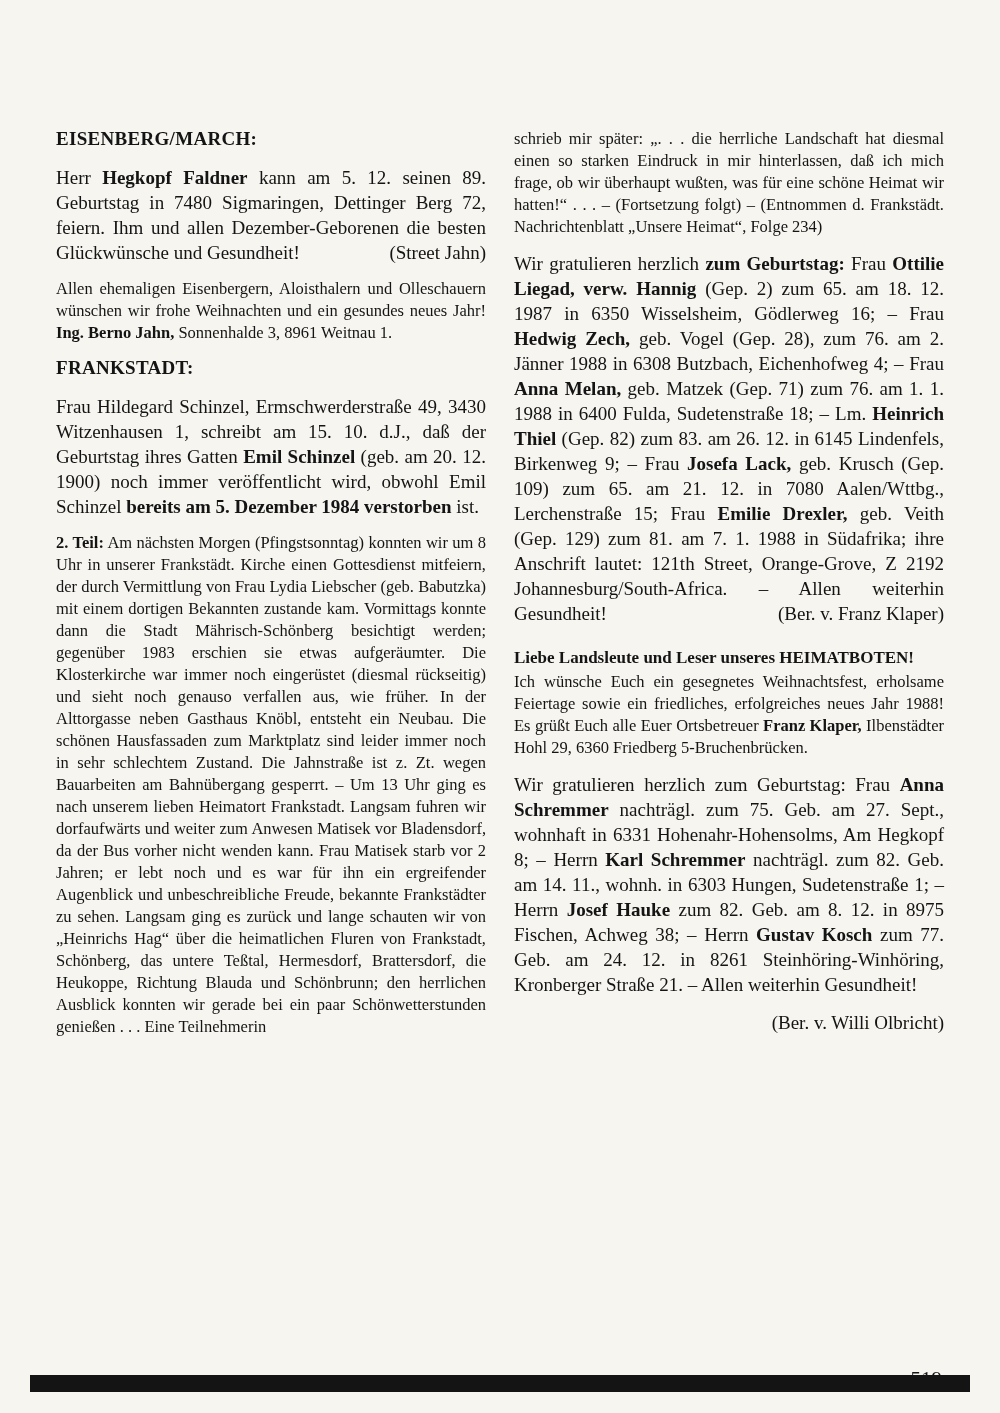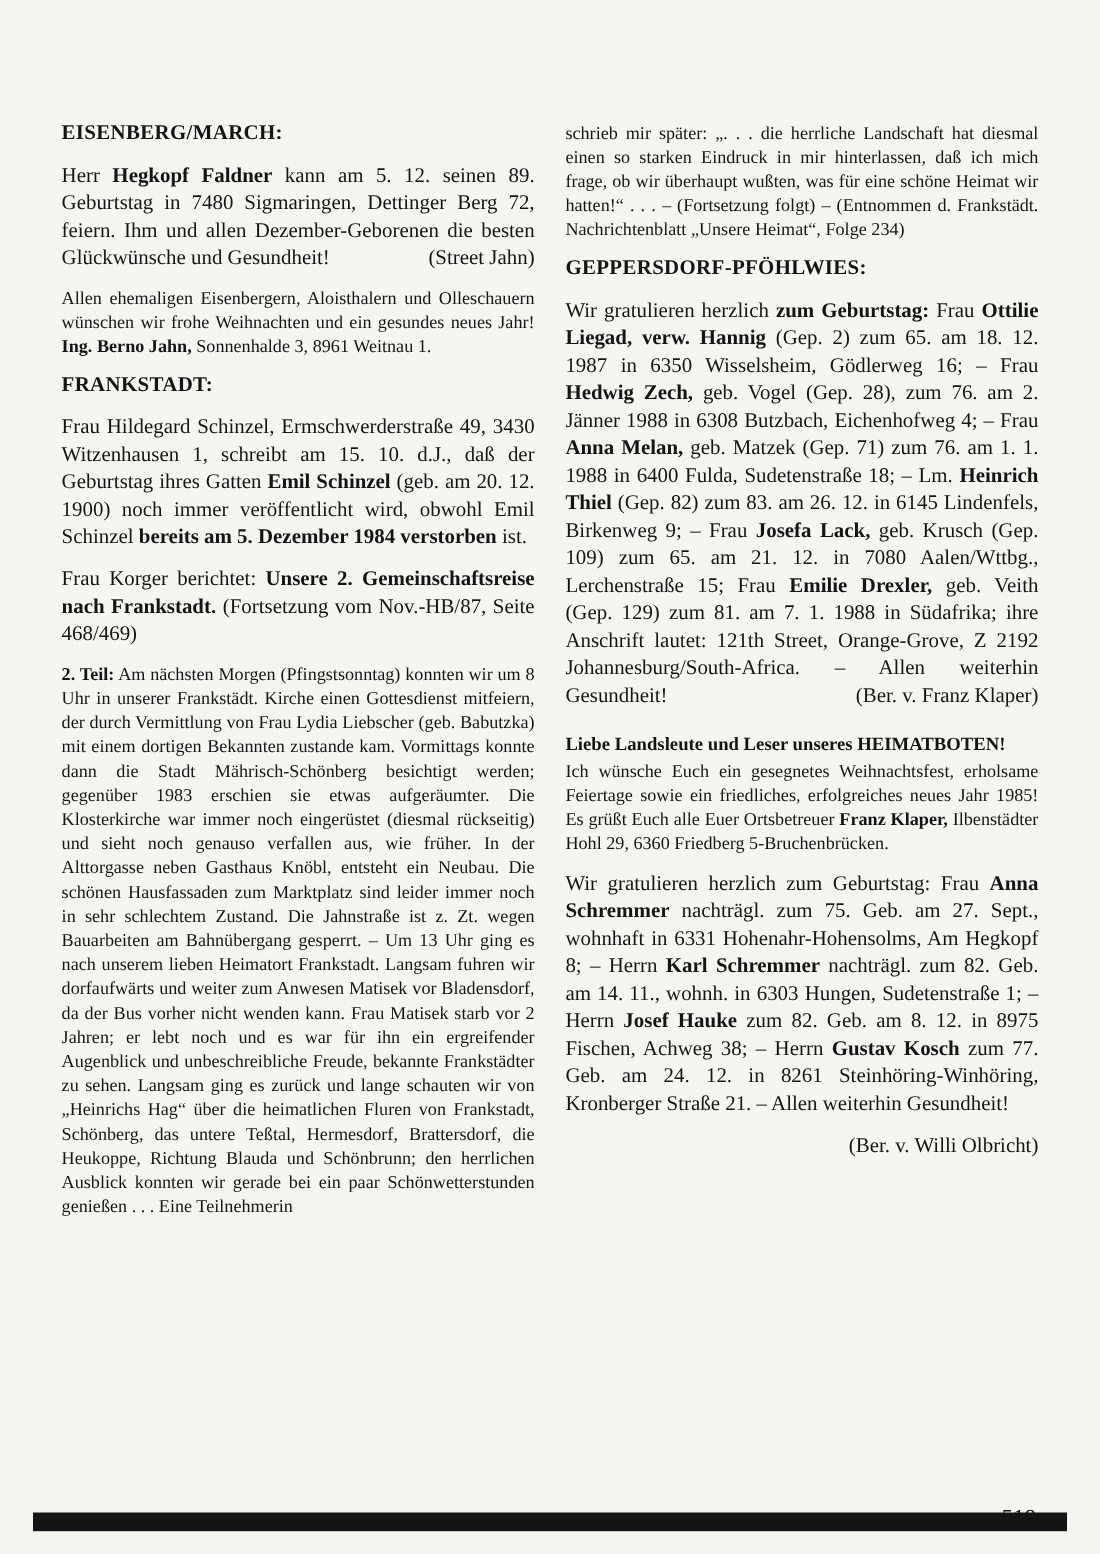--- a/index.html
+++ b/index.html
@@ -15,20 +15,21 @@
     font-family: "Liberation Serif", "DejaVu Serif", serif;
     overflow: hidden;
   }
   .page {
     box-sizing: border-box;
     padding: 110px 56px 0 56px;
   }
   .columns {
     display: flex;
     gap: 28px;
+    margin-top: 18px;
   }
   .col {
     flex: 1 1 0;
     min-width: 0;
     text-align: justify;
     hyphens: auto;
   }
   .section-heading {
     font-size: 19px;
     font-weight: bold;
@@ -92,38 +93,36 @@
 
       <div>
         <h2 class="section-heading">EISENBERG/MARCH:</h2>
         <p class="body-lg"><span>Herr </span><span class="b">Hegkopf Faldner</span><span> kann am 5. 12. seinen 89. Geburtstag in 7480 Sigmaringen, Dettinger Berg 72, feiern. Ihm und allen Dezember-Geborenen die besten Glückwünsche und Gesundheit! </span><span class="sig">(Street Jahn)</span></p>
         <p class="body-sm"><span>Allen ehemaligen Eisenbergern, Aloisthalern und Olleschauern wünschen wir frohe Weihnachten und ein gesundes neues Jahr! </span><span class="b">Ing. Berno Jahn,</span><span> Sonnenhalde 3, 8961 Weitnau 1.</span></p>
       </div>
 
       <div>
         <h2 class="section-heading">FRANKSTADT:</h2>
         <p class="body-lg"><span>Frau Hildegard Schinzel, Ermschwerderstraße 49, 3430 Witzenhausen 1, schreibt am 15. 10. d.J., daß der Geburtstag ihres Gatten </span><span class="b">Emil Schinzel</span><span> (geb. am 20. 12. 1900) noch immer veröffentlicht wird, obwohl Emil Schinzel </span><span class="b">bereits am 5. Dezember 1984 verstorben</span><span> ist.</span></p>
-        <p class="body-lg"><span>Frau Korger berichtet: </span><span class="b">Unsere 2. Gemeinschaftsreise nach Frankstadt.</span><span> (Fortsetzung vom Nov.-HB/87, Seite 468/469)</span></p>
         <p class="body-sm"><span class="b">2. Teil:</span><span> Am nächsten Morgen (Pfingstsonntag) konnten wir um 8 Uhr in unserer Frankstädt. Kirche einen Gottesdienst mitfeiern, der durch Vermittlung von Frau Lydia Liebscher (geb. Babutzka) mit einem dortigen Bekannten zustande kam. Vormittags konnte dann die Stadt Mährisch-Schönberg besichtigt werden; gegenüber 1983 erschien sie etwas aufgeräumter. Die Klosterkirche war immer noch eingerüstet (diesmal rückseitig) und sieht noch genauso verfallen aus, wie früher. In der Alttorgasse neben Gasthaus Knöbl, entsteht ein Neubau. Die schönen Hausfassaden zum Marktplatz sind leider immer noch in sehr schlechtem Zustand. Die Jahnstraße ist z. Zt. wegen Bauarbeiten am Bahnübergang gesperrt. – Um 13 Uhr ging es nach unserem lieben Heimatort Frankstadt. Langsam fuhren wir dorfaufwärts und weiter zum Anwesen Matisek vor Bladensdorf, da der Bus vorher nicht wenden kann. Frau Matisek starb vor 2 Jahren; er lebt noch und es war für ihn ein ergreifender Augenblick und unbeschreibliche Freude, bekannte Frankstädter zu sehen. Langsam ging es zurück und lange schauten wir von „Heinrichs Hag“ über die heimatlichen Fluren von Frankstadt, Schönberg, das untere Teßtal, Hermesdorf, Brattersdorf, die Heukoppe, Richtung Blauda und Schönbrunn; den herrlichen Ausblick konnten wir gerade bei ein paar Schönwetterstunden genießen . . . Eine Teilnehmerin</span></p>
       </div>
 
     </div>
 
     <div class="col">
 
       <p class="body-sm"><span>schrieb mir später: „. . . die herrliche Landschaft hat diesmal einen so starken Eindruck in mir hinterlassen, daß ich mich frage, ob wir überhaupt wußten, was für eine schöne Heimat wir hatten!“ . . . – (Fortsetzung folgt) – (Entnommen d. Frankstädt. Nachrichtenblatt „Unsere Heimat“, Folge 234)</span></p>
 
       <div>
-        <h2 class="section-heading">GEPPERSDORF-PFÖHLWIES:</h2>
         <p class="body-lg"><span>Wir gratulieren herzlich </span><span class="b">zum Geburtstag:</span><span> Frau </span><span class="b">Ottilie Liegad, verw. Hannig</span><span> (Gep. 2) zum 65. am 18. 12. 1987 in 6350 Wisselsheim, Gödlerweg 16; – Frau </span><span class="b">Hedwig Zech,</span><span> geb. Vogel (Gep. 28), zum 76. am 2. Jänner 1988 in 6308 Butzbach, Eichenhofweg 4; – Frau </span><span class="b">Anna Melan,</span><span> geb. Matzek (Gep. 71) zum 76. am 1. 1. 1988 in 6400 Fulda, Sudetenstraße 18; – Lm. </span><span class="b">Heinrich Thiel</span><span> (Gep. 82) zum 83. am 26. 12. in 6145 Lindenfels, Birkenweg 9; – Frau </span><span class="b">Josefa Lack,</span><span> geb. Krusch (Gep. 109) zum 65. am 21. 12. in 7080 Aalen/Wttbg., Lerchenstraße 15; Frau </span><span class="b">Emilie Drexler,</span><span> geb. Veith (Gep. 129) zum 81. am 7. 1. 1988 in Südafrika; ihre Anschrift lautet: 121th Street, Orange-Grove, Z 2192 Johannesburg/South-Africa. – Allen weiterhin Gesundheit! </span><span class="sig">(Ber. v. Franz Klaper)</span></p>
       </div>
 
       <div>
         <h3 class="sub-heading">Liebe Landsleute und Leser unseres HEIMATBOTEN!</h3>
-        <p class="body-sm"><span>Ich wünsche Euch ein gesegnetes Weihnachtsfest, erholsame Feiertage sowie ein friedliches, erfolgreiches neues Jahr 1985! Es grüßt Euch alle Euer Ortsbetreuer </span><span class="b">Franz Klaper,</span><span> Ilbenstädter Hohl 29, 6360 Friedberg 5-Bruchenbrücken.</span></p>
+        <p class="body-sm"><span>Ich wünsche Euch ein gesegnetes Weihnachtsfest, erholsame Feiertage sowie ein friedliches, erfolgreiches neues Jahr 1988! Es grüßt Euch alle Euer Ortsbetreuer </span><span class="b">Franz Klaper,</span><span> Ilbenstädter Hohl 29, 6360 Friedberg 5-Bruchenbrücken.</span></p>
       </div>
 
       <div>
         <p class="body-lg"><span>Wir gratulieren herzlich zum Geburtstag: Frau </span><span class="b">Anna Schremmer</span><span> nachträgl. zum 75. Geb. am 27. Sept., wohnhaft in 6331 Hohenahr-Hohensolms, Am Hegkopf 8; – Herrn </span><span class="b">Karl Schremmer</span><span> nachträgl. zum 82. Geb. am 14. 11., wohnh. in 6303 Hungen, Sudetenstraße 1; – Herrn </span><span class="b">Josef Hauke</span><span> zum 82. Geb. am 8. 12. in 8975 Fischen, Achweg 38; – Herrn </span><span class="b">Gustav Kosch</span><span> zum 77. Geb. am 24. 12. in 8261 Steinhöring-Winhöring, Kronberger Straße 21. – Allen weiterhin Gesundheit!</span></p>
         <p class="body-lg byline-right">(Ber. v. Willi Olbricht)</p>
       </div>
 
     </div>
 
   </div>

